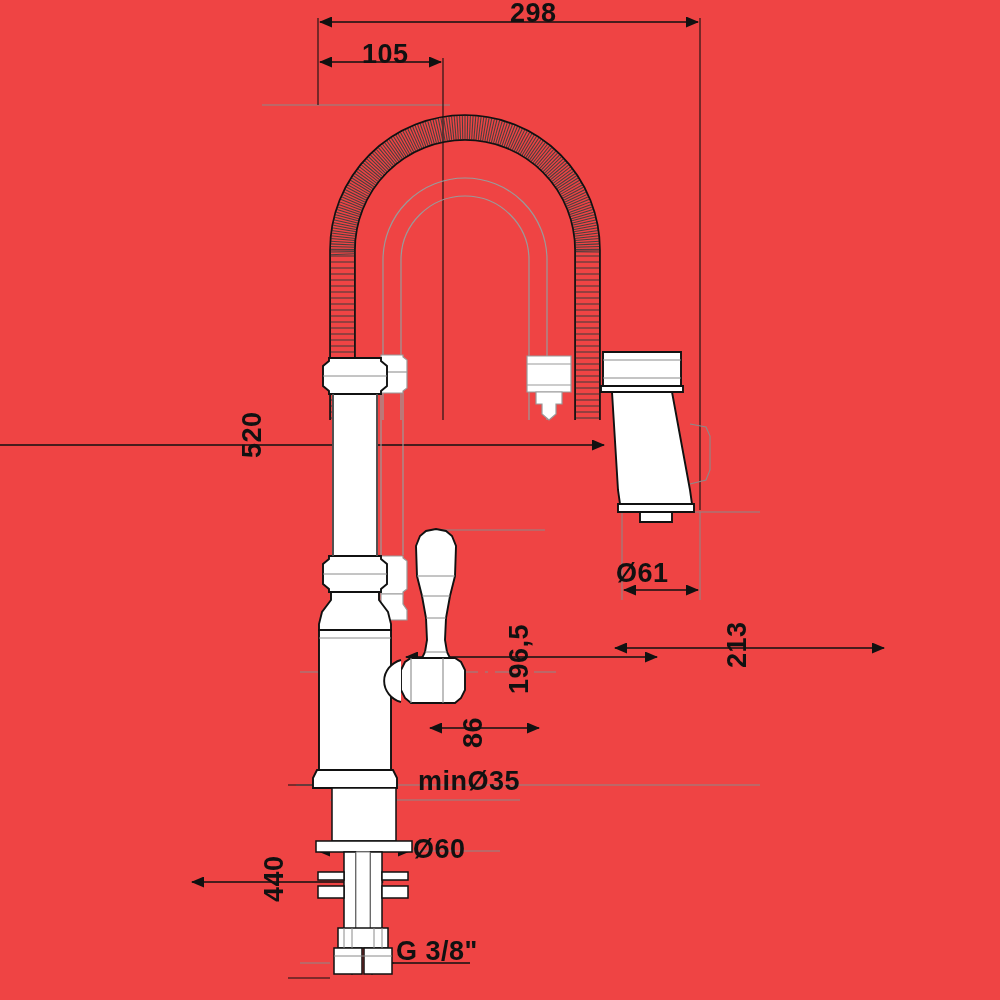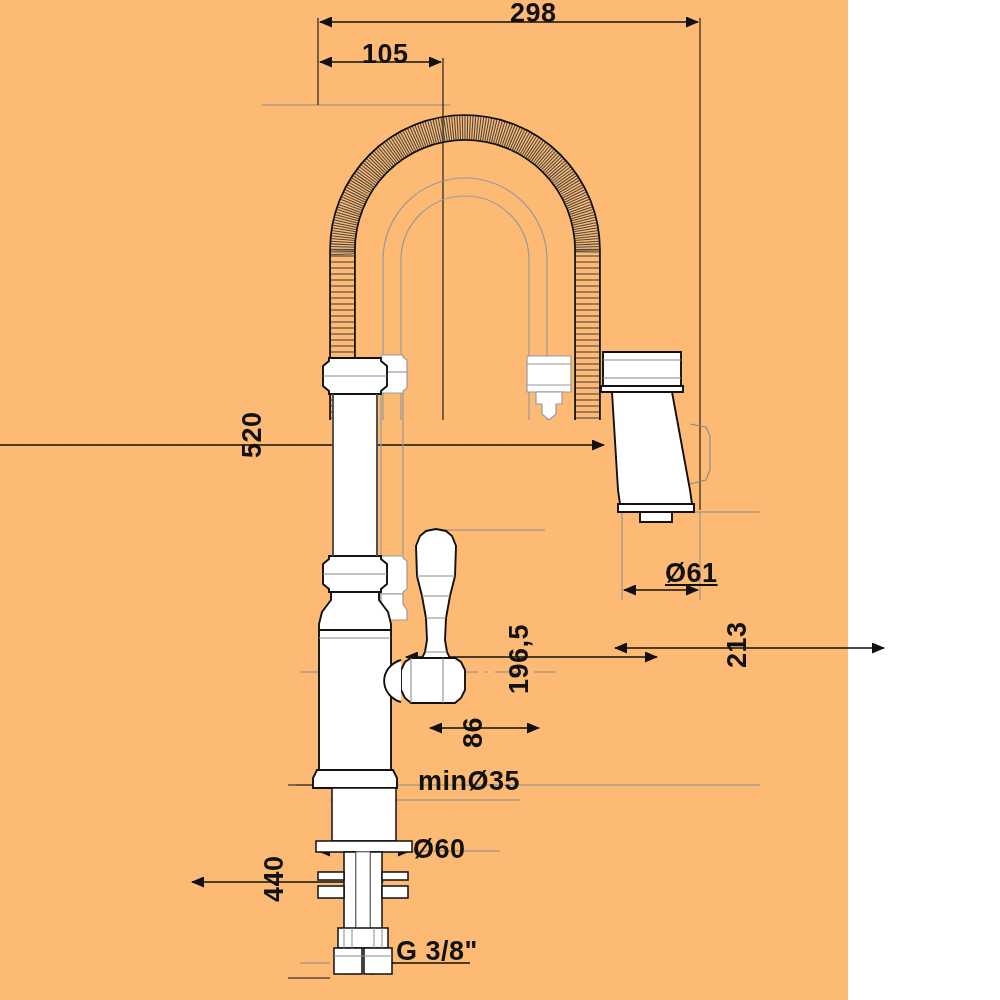--- a/index.html
+++ b/index.html
@@ -8,23 +8,23 @@
     background: #ffffff;
   }
   body {
     width: 1000px;
     height: 1000px;
     font-family: "Liberation Sans", sans-serif;
     overflow: hidden;
   }
   #drawing-root {
     position: relative;
-    width: 848px;
+    width: 1000px;
     height: 1000px;
-    background: #fdba74;
+    background: #ef4444;
   }
   svg.dwg {
     position: absolute;
     left: 0;
     top: 0;
     width: 1000px;
     height: 1000px;
     display: block;
   }
   .dim-label {
@@ -466,21 +466,21 @@
   <div class="dim-label rot" style="left:239px; top:458px;">520</div>
 
   <div class="dim-label rot" style="left:261px; top:902px;">440</div>
 
   <div class="dim-label rot" style="left:724px; top:668px;">213</div>
 
   <div class="dim-label rot" style="left:506px; top:694px;">196,5</div>
 
   <div class="dim-label rot" style="left:460px; top:748px;">86</div>
 
-  <div class="dim-label" style="left:665px; top:560px;text-decoration:underline;">Ø61</div>
+  <div class="dim-label" style="left:616px; top:560px;">Ø61</div>
 
   <div class="dim-label" style="left:418px; top:768px;">minØ35</div>
 
   <div class="dim-label" style="left:413px; top:836px;">Ø60</div>
 
   <div class="dim-label" style="left:396px; top:938px;">G 3/8"</div>
 
 </div>
 
 </body></html>

